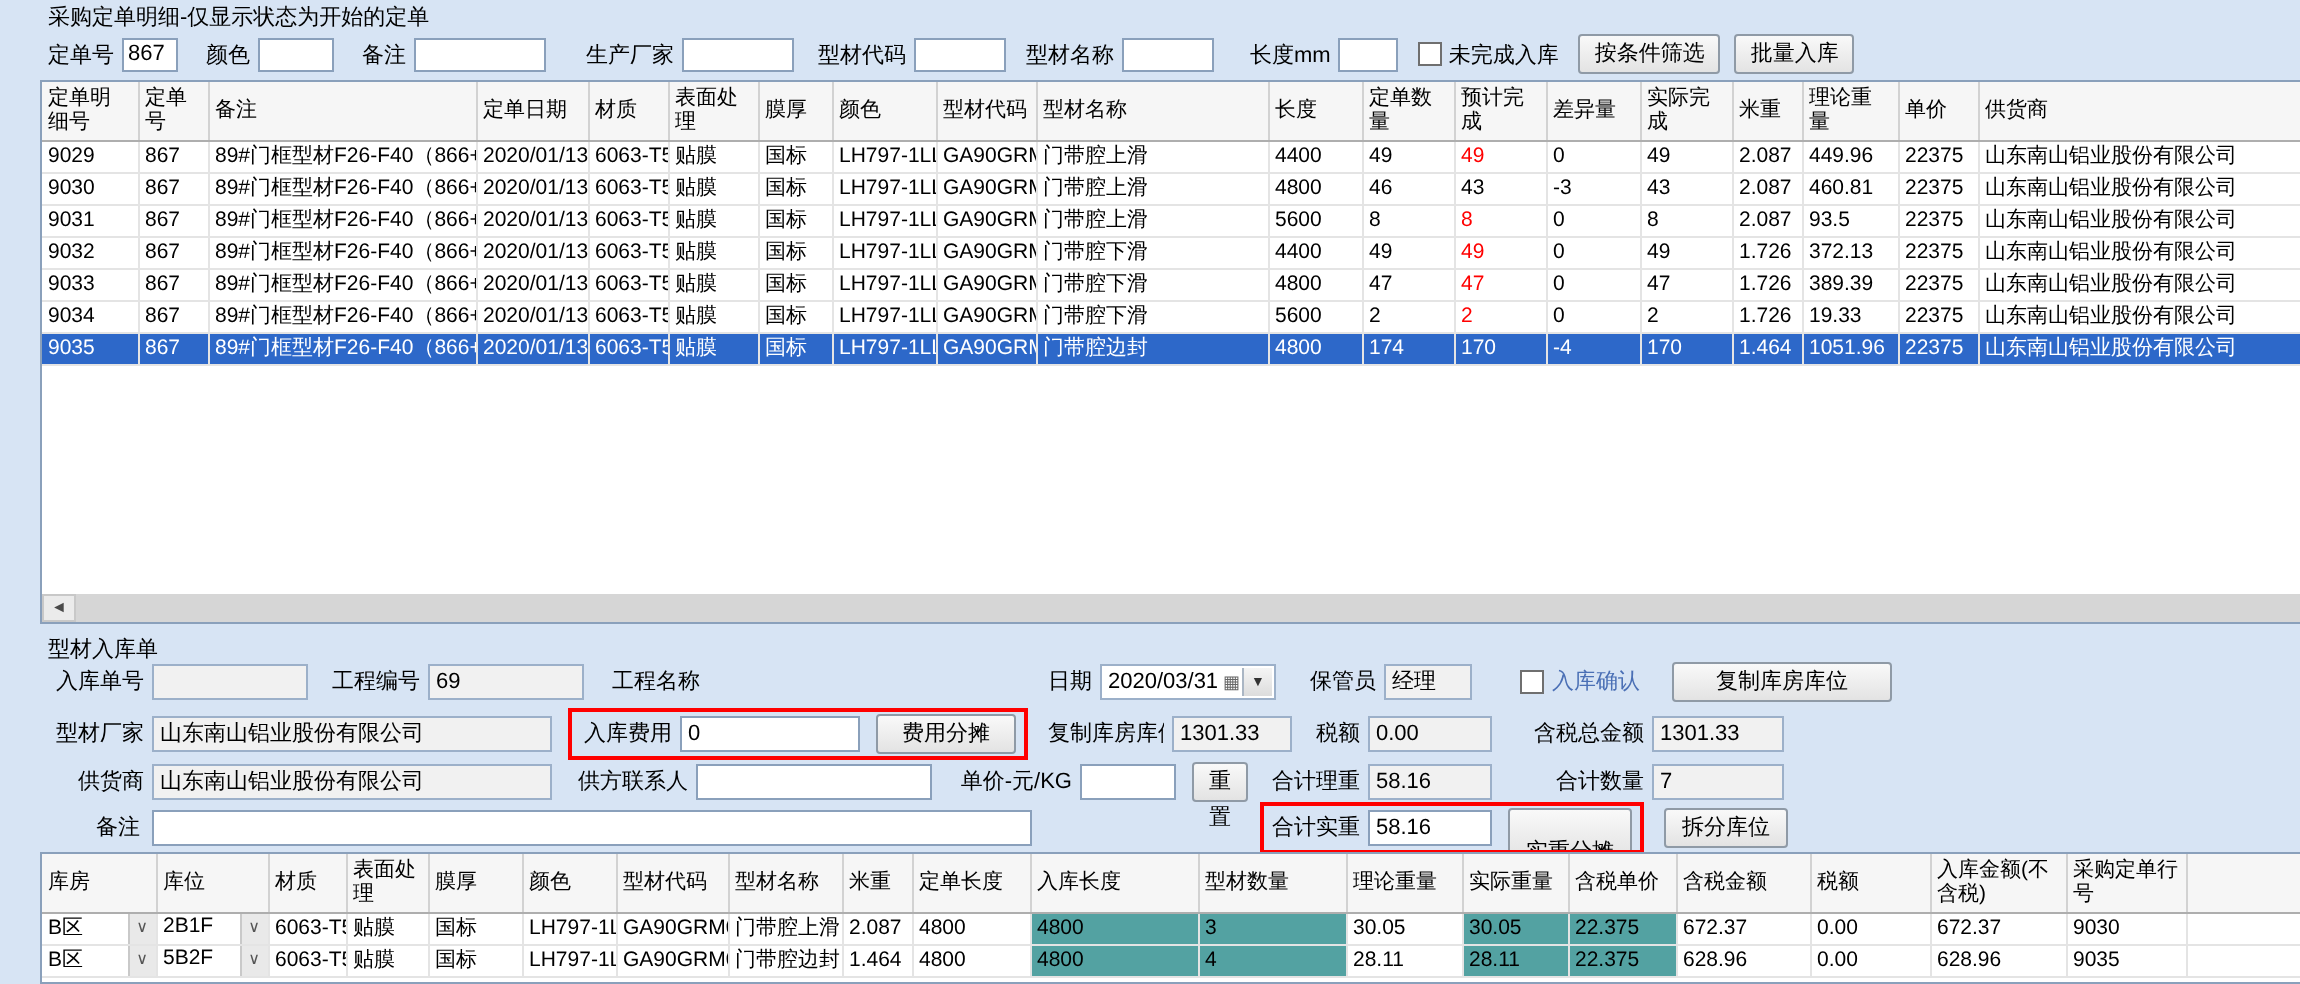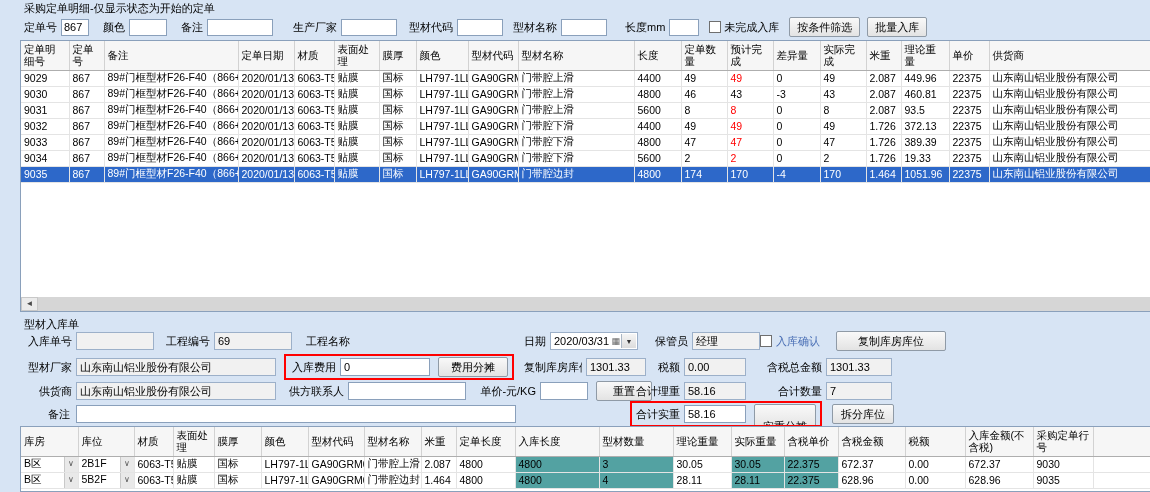--- a/index.html
+++ b/index.html
@@ -311,21 +311,21 @@
   <span class="flabel" style="left:142px;top:332px;width:48px">工程编号</span>
   <span class="field" style="left:194px;top:332px;width:78px">69</span>
   <span class="flabel" style="left:282px;top:332px;width:48px">工程名称</span>
   <span class="flabel" style="left:498px;top:332px;width:28px">日期</span>
   <span class="field" style="left:530px;top:332px;width:88px;background:#ffffff">
     <span>2020/03/31</span>
     <span class="calglyph">▦</span>
     <span class="datebtn">▼</span>
   </span>
   <span class="flabel" style="left:626px;top:332px;width:42px">保管员</span>
-  <span class="field" style="left:672px;top:332px;width:68px">经理</span>
+  <span class="field" style="left:672px;top:332px;width:44px">经理</span>
   <span class="cb" style="position:absolute;left:740px;top:335px"></span>
   <span class="flabel bluetext" style="left:756px;top:332px;width:52px;text-align:left">入库确认</span>
   <button class="btn abtn" style="left:816px;top:331px;width:110px">复制库房库位</button>
 
   <span class="flabel" style="left:2px;top:358px;width:50px">型材厂家</span>
   <span class="field" style="left:56px;top:358px;width:200px">山东南山铝业股份有限公司</span>
   <span class="flabel" style="left:270px;top:358px;width:46px">入库费用</span>
   <input class="white" style="left: 320px; top: 358px; width: 90px;" value="0">
   <button class="btn abtn" style="left:418px;top:357px;width:70px">费用分摊</button>
   <div class="redbox" style="left:264px;top:354px;width:230px;height:26px"></div>
@@ -335,21 +335,21 @@
   <span class="field" style="left:664px;top:358px;width:62px">0.00</span>
   <span class="flabel" style="left:744px;top:358px;width:58px">含税总金额</span>
   <span class="field" style="left:806px;top:358px;width:66px">1301.33</span>
 
   <span class="flabel" style="left:2px;top:382px;width:50px">供货商</span>
   <span class="field" style="left:56px;top:382px;width:200px">山东南山铝业股份有限公司</span>
   <span class="flabel" style="left:264px;top:382px;width:60px">供方联系人</span>
   <input class="white" style="left: 328px; top: 382px; width: 118px;" value="">
   <span class="flabel" style="left:452px;top:382px;width:64px">单价-元/KG</span>
   <input class="white" style="left: 520px; top: 382px; width: 48px;" value="">
-  <button class="btn abtn" style="left:576px;top:381px;width:56px;padding:0 3px">重置</button>
+  <button class="btn abtn" style="left:576px;top:381px;width:28px;padding:0 3px">重置</button>
   <span class="flabel" style="left:616px;top:382px;width:44px">合计理重</span>
   <span class="field" style="left:664px;top:382px;width:62px">58.16</span>
   <span class="flabel" style="left:758px;top:382px;width:44px">合计数量</span>
   <span class="field" style="left:806px;top:382px;width:66px">7</span>
 
   <span class="flabel" style="left:12px;top:405px;width:38px">备注</span>
   <input class="white" style="left: 56px; top: 405px; width: 440px;" value="">
   <span class="flabel" style="left:616px;top:405px;width:44px">合计实重</span>
   <input class="white" style="left: 664px; top: 405px; width: 62px;" value="58.16">
   <button class="btn abtn" style="left:734px;top:404px;width:62px;padding:12px 4px">实重分摊</button>

